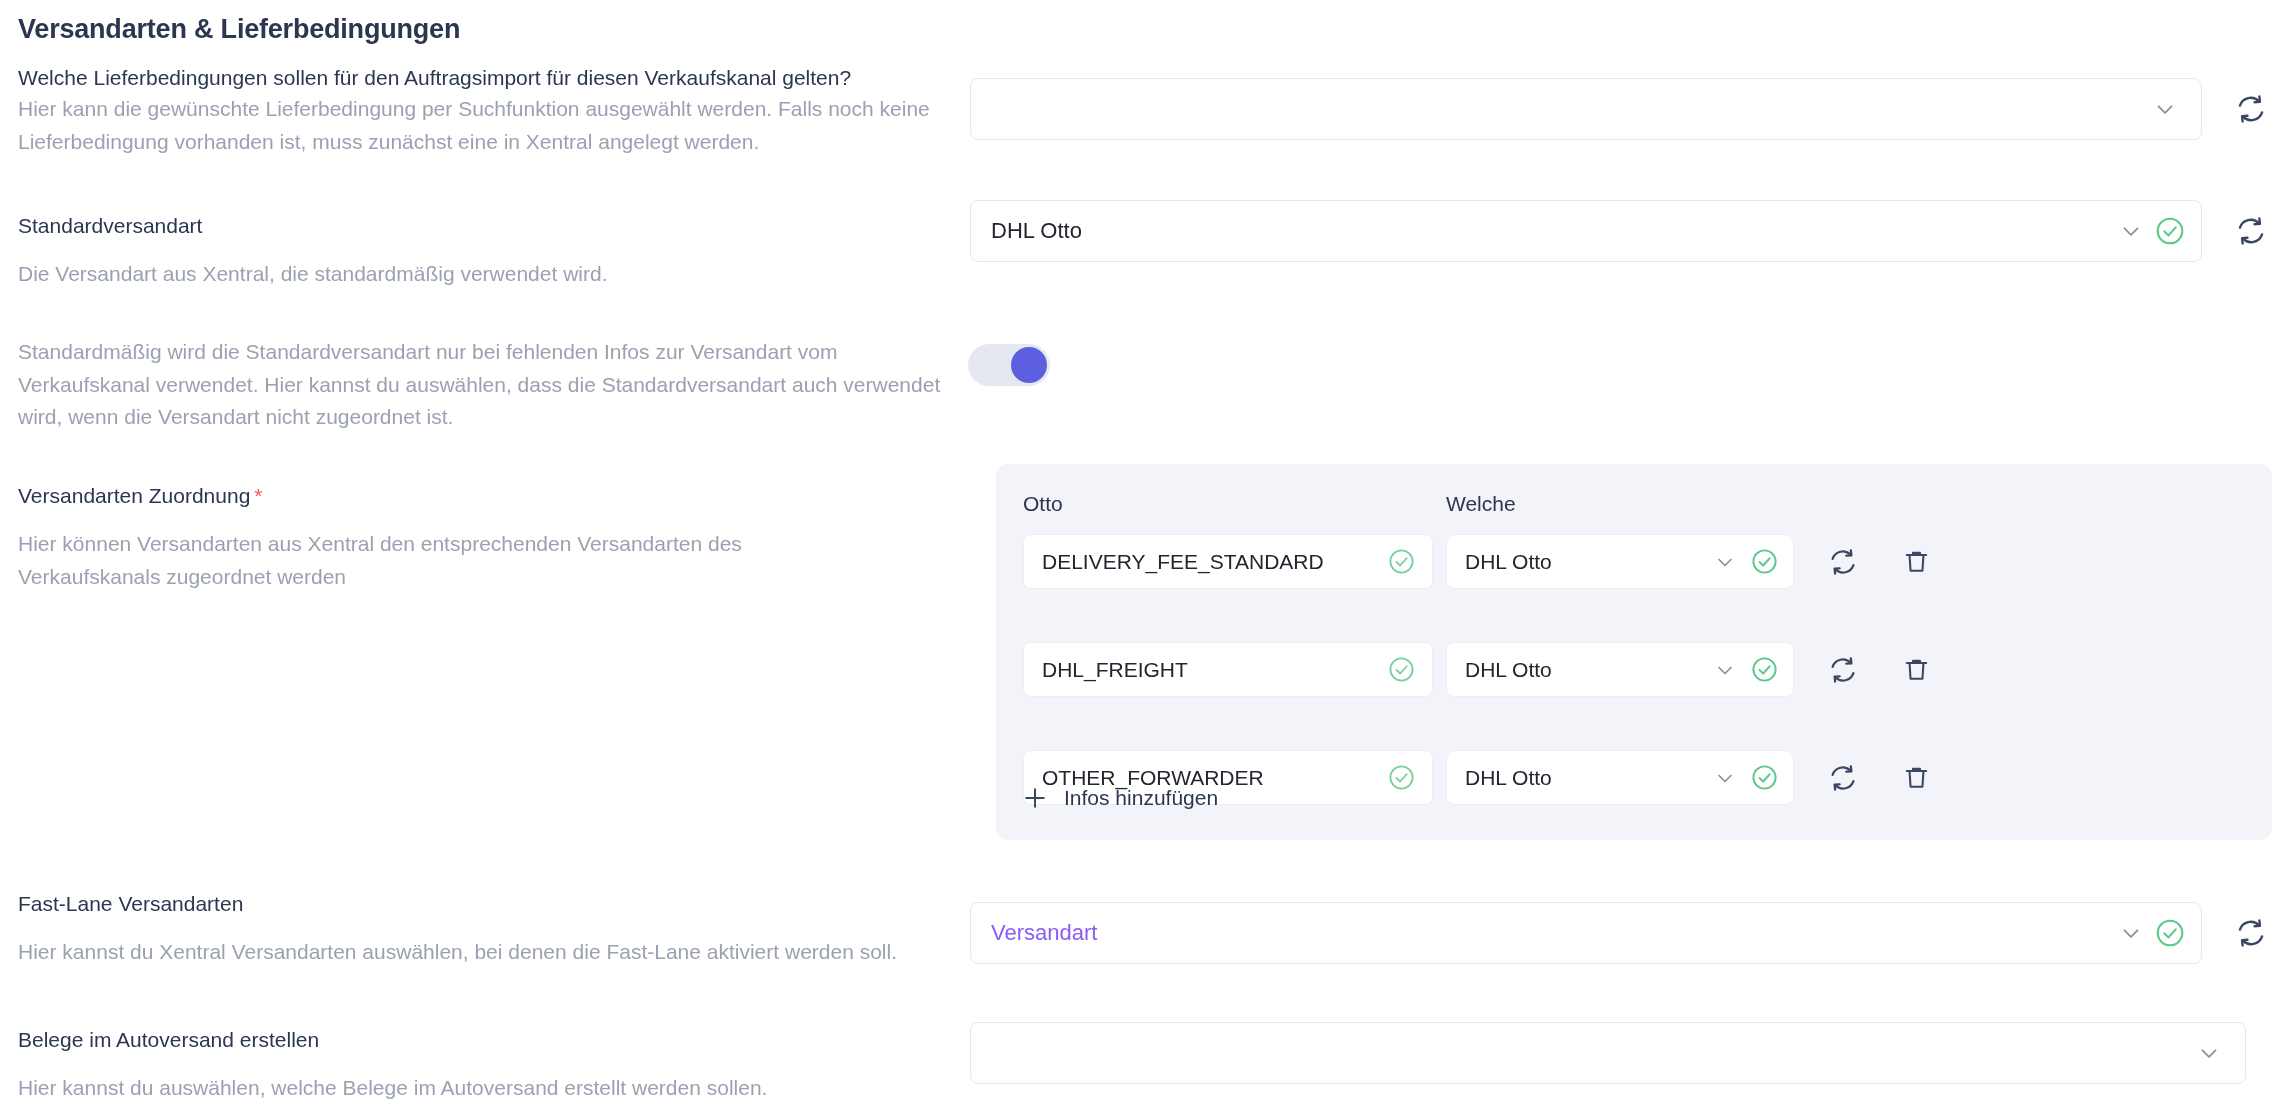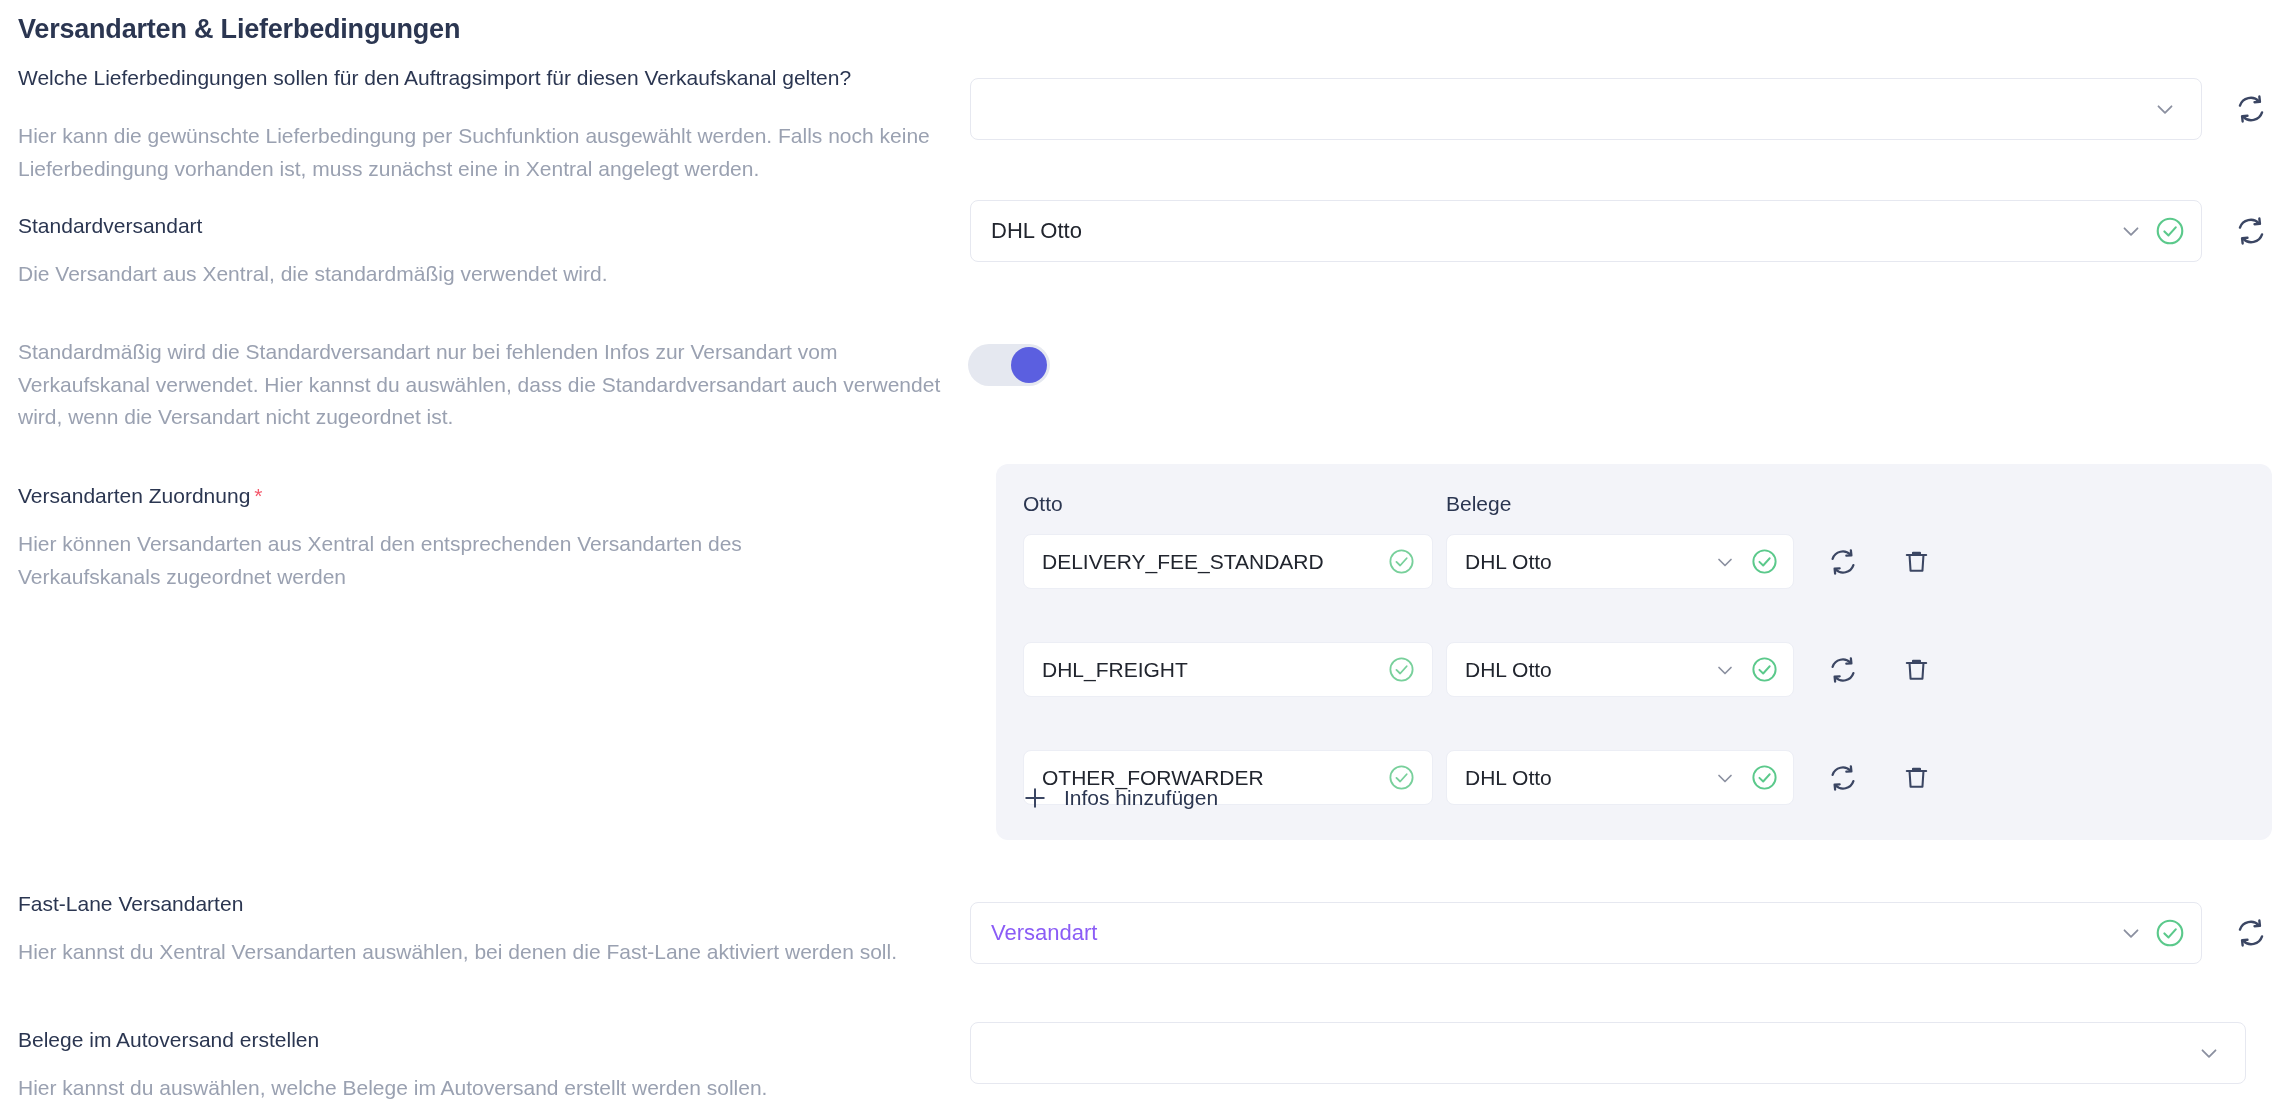--- a/index.html
+++ b/index.html
@@ -179,21 +179,21 @@
 </style>
 </head>
 <body>
 
 <div class="page">
 
   <div class="section-title">Versandarten &amp; Lieferbedingungen</div>
 
   <div class="lbl-block" style="top:64px;">
     <div class="field-label" style="width:930px;">Welche Lieferbedingungen sollen für den Auftragsimport für diesen Verkaufskanal gelten?</div>
-    <div class="field-help" style="margin-top:28px;">Hier kann die gewünschte Lieferbedingung per Suchfunktion ausgewählt werden. Falls noch keine Lieferbedingung vorhanden ist, muss zunächst eine in Xentral angelegt werden.</div>
+    <div class="field-help" style="margin-top:1px;">Hier kann die gewünschte Lieferbedingung per Suchfunktion ausgewählt werden. Falls noch keine Lieferbedingung vorhanden ist, muss zunächst eine in Xentral angelegt werden.</div>
   </div>
 
   <div class="input-row" style="left:970px; top:78px;">
     <div class="field" style="width:1232px;">
       <span class="value"></span>
       <span class="chev">
         <svg width="26" height="26" viewBox="0 0 24 24" fill="none" stroke="#8b90a0" stroke-width="1.7" stroke-linecap="round" stroke-linejoin="round">
             <polyline points="6 9.5 12 15.5 18 9.5"></polyline>
           </svg>
       </span>
@@ -248,21 +248,21 @@
 
   <div class="lbl-block" style="top:482px;">
     <div class="field-label">
       <span>Versandarten Zuordnung</span><span class="req-star">*</span>
     </div>
     <div class="field-help" style="margin-top:18px; max-width:800px;">Hier können Versandarten aus Xentral den entsprechenden Versandarten des Verkaufskanals zugeordnet werden</div>
   </div>
 
   <div class="map-card">
     <div class="map-col-head otto">Otto</div>
-    <div class="map-col-head xentral">Belege</div>
+    <div class="map-col-head xentral">Welche</div>
 
     <div class="map-row" style="top:70px;">
       <div class="map-field-otto">
         <span class="value">DELIVERY_FEE_STANDARD</span>
         <span class="check">
           <svg width="29" height="29" viewBox="0 0 24 24" fill="none" stroke="#78d09b" stroke-width="1.5" stroke-linecap="round" stroke-linejoin="round">
               <circle cx="12" cy="12" r="9.2"></circle>
               <polyline points="7.8 12.3 10.9 15.3 16.3 9.3"></polyline>
             </svg>
         </span>

